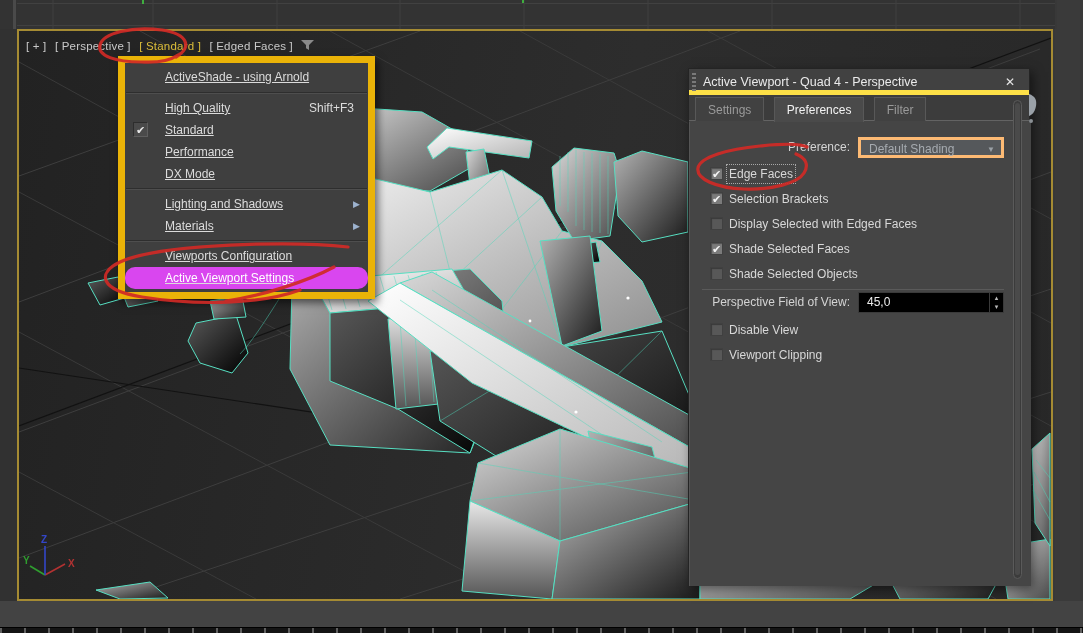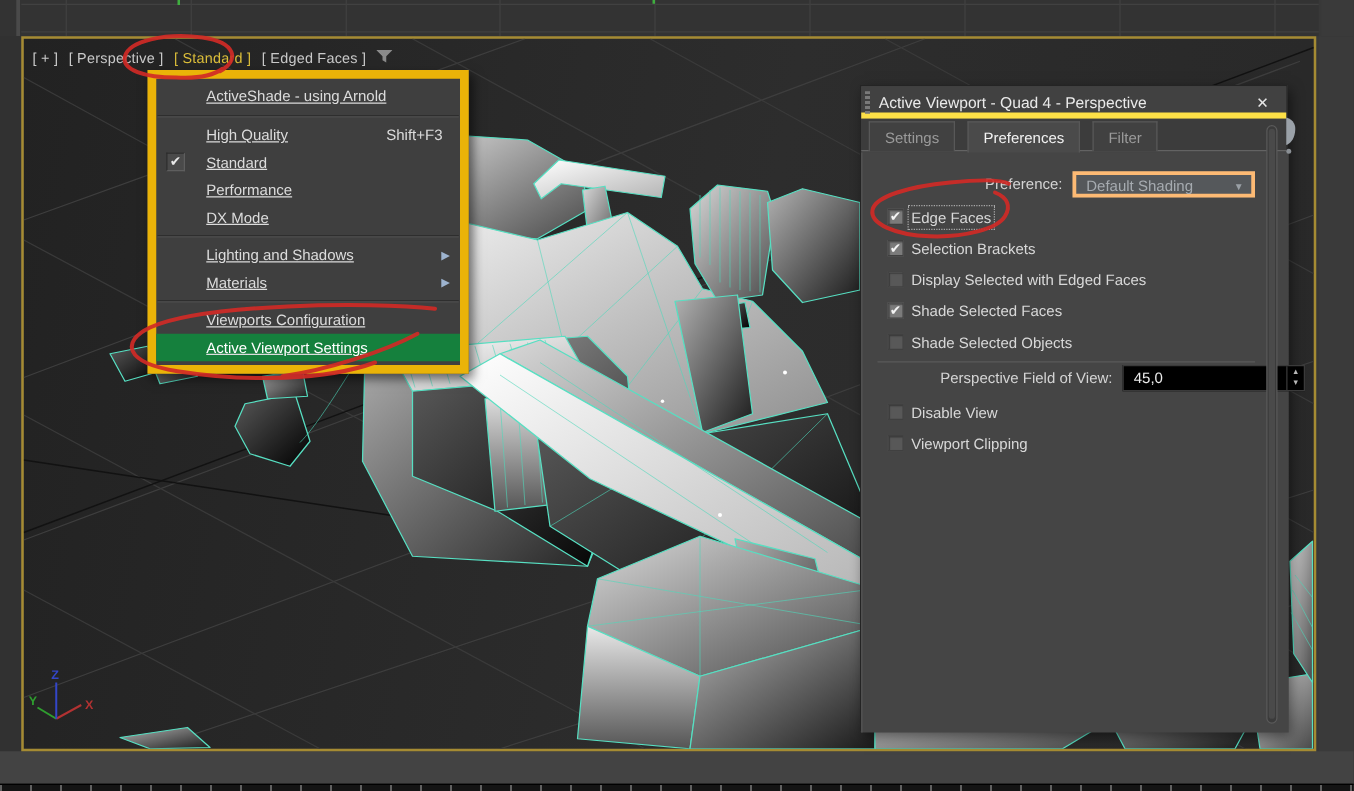--- a/index.html
+++ b/index.html
@@ -33,21 +33,21 @@
           background:#3f3f3f; border:7px solid #eab308; padding:2px 0 3px 0;
           box-shadow:3px 4px 8px rgba(0,0,0,.55); font-size:12px; color:#dcdcdc;text-decoration:underline; }
   .mi { position:relative; height:22px; line-height:22px; padding-left:40px; white-space:nowrap; }
   .mi.first { height:24px; line-height:24px; }
   .mi .shortcut { float:right; margin-right:14px; }
   .mi .subarrow { float:right; margin-right:8px; font-size:9px; color:#9db3cf; }
   .mi .mcheck { position:absolute; left:8px; top:3px; width:15px; height:15px;
                 background:#4a4a4a; border:1px solid #2d2d2d; border-right-color:#5e5e5e;
                 border-bottom-color:#5e5e5e; color:#e8e8e8; font-size:11px; line-height:14px;
                 text-align:center; }
-  .mi.hl { background:#15803d; color:#fff; }
+  .mi.hl { background:#d946ef; color:#fff;border-radius:10px; }
   .msep { margin:3px 1px; border-top:1px solid #2e2e2e; border-bottom:1px solid #4e4e4e; height:0; }
 
   
   .dialog { position:absolute; left:688px; top:68px; width:342px; height:517px; z-index:10;
             background:#454545; border:1px solid #242424; box-shadow:3px 4px 10px rgba(0,0,0,.5);
             font-size:12px; color:#d8d8d8; }
   .dlg-title { position:relative; height:26px; background:#414141; border-bottom:5px solid #fde047; }
   .dlg-grip { position:absolute; left:3px; top:4px; width:4px; height:18px;
               background:repeating-linear-gradient(#7a7a7a 0 2px,transparent 2px 4px); }
   .dlg-title .txt { position:absolute; left:14px; top:6px; font-size:12.5px; color:#eaeaea; }
@@ -319,21 +319,21 @@
           </span>
         <span class="cblabel">Shade Selected Faces</span>
         </div>
       <div class="cbrow" style="top:144px;">
         <span class="cb"></span>
         <span class="cblabel">Shade Selected Objects</span>
         </div>
 
       <div class="dsep" style="top:167px;"></div>
 
-      <div class="prow" style="top:170px;margin-left:40px;">
+      <div class="prow" style="top:170px;">
         <span class="plabel">Perspective Field of View:</span>
         <span class="spinbox">
           <span>45,0</span>
           <span class="spinbtns">
             <span>▴</span><br><span>▾</span>
           </span>
         </span>
       </div>
 
       <div class="cbrow" style="top:200px;">

